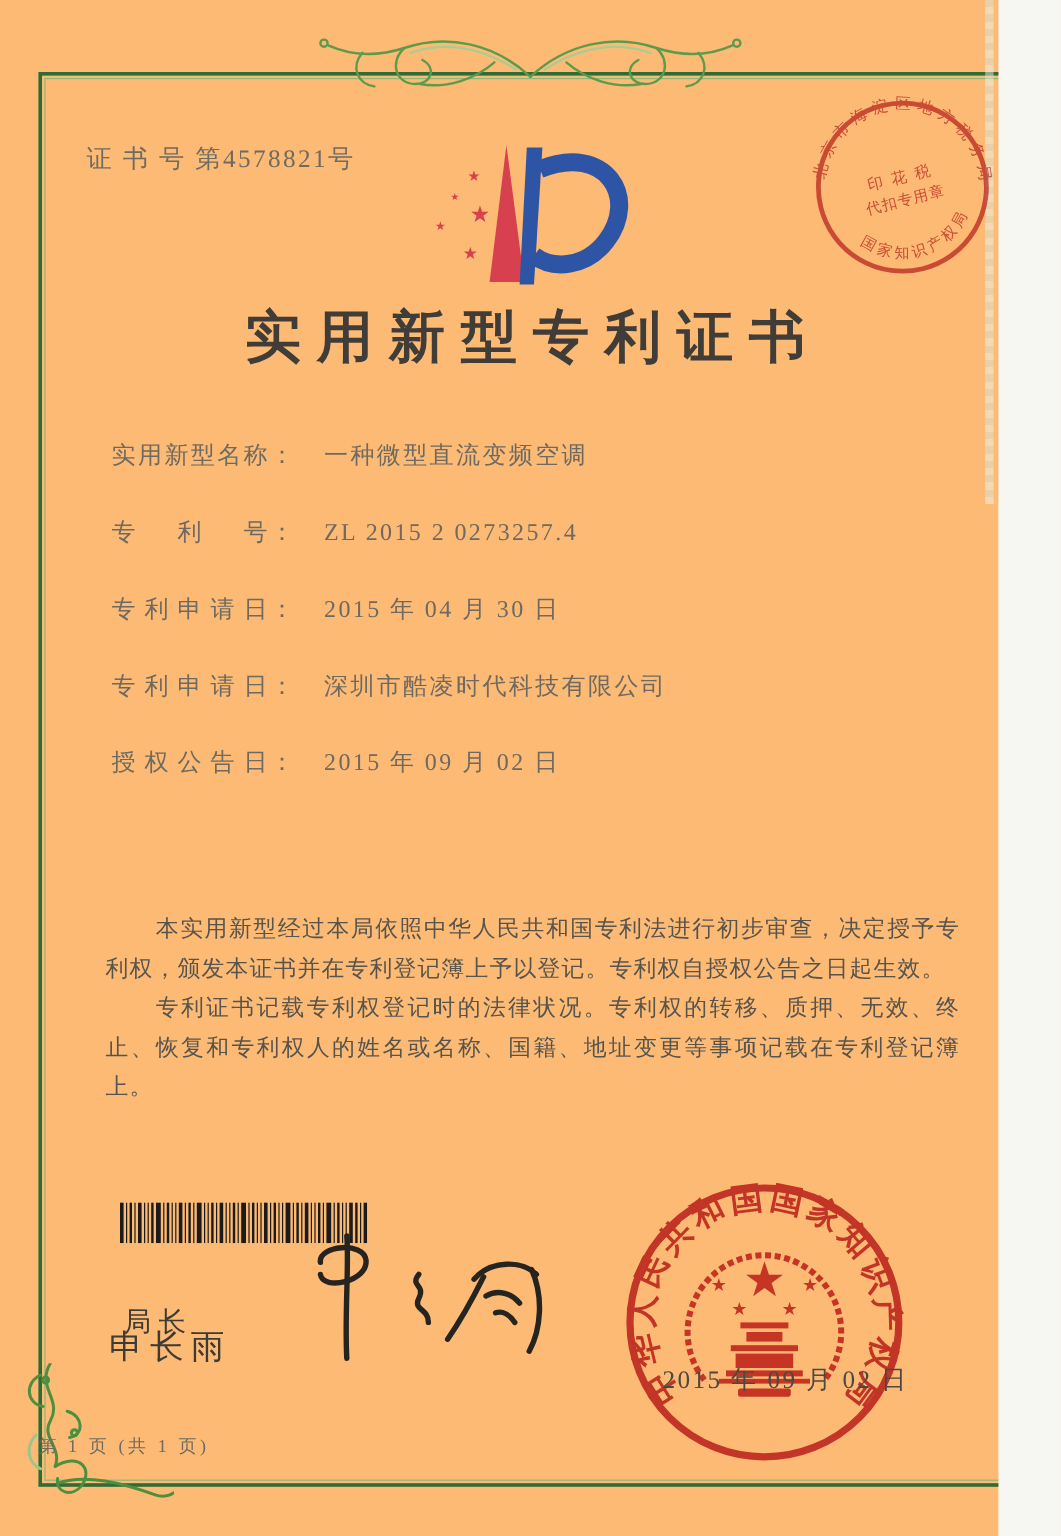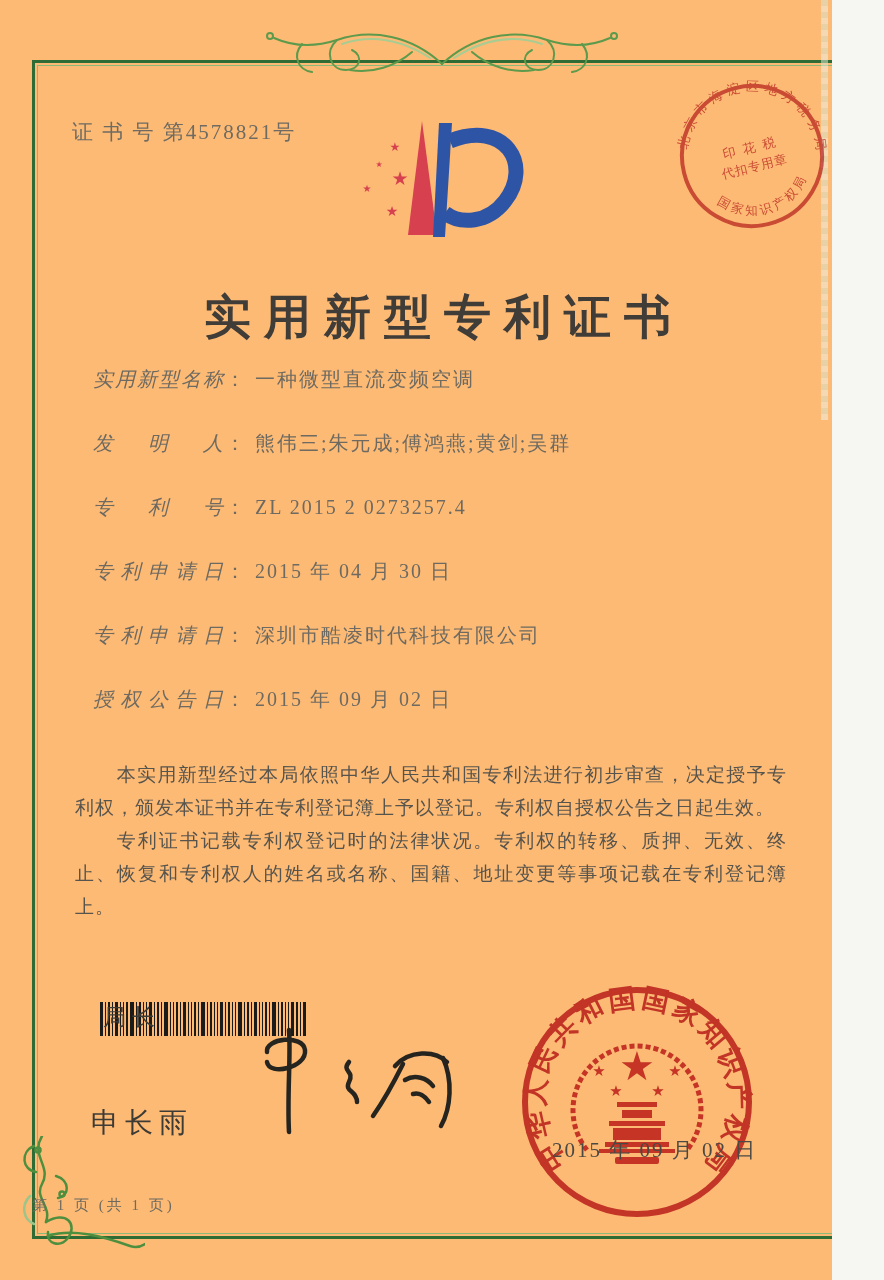--- a/index.html
+++ b/index.html
@@ -28,35 +28,35 @@
   .ornament{position:absolute;}
   .cert-no{
     position:absolute;left:72px;top:118px;
     font-size:21px;letter-spacing:2px;color:#6f6b62;
   }
   .logo{position:absolute;left:353px;top:113px;}
   .tax-seal{position:absolute;left:672px;top:76px;transform:rotate(-14deg);opacity:.9;mix-blend-mode:multiply;}
   .title{
     position:absolute;left:32px;top:250px;width:811px;
     text-align:center;font-size:47px;font-weight:600;color:#403c38;
-    letter-spacing:13px;padding-left:13px;box-sizing:border-box;margin-top:36px;
+    letter-spacing:13px;padding-left:13px;box-sizing:border-box;
   }
   .fields{position:absolute;left:93px;top:366px;width:700px;}
   .field{margin-bottom:37px;font-size:20px;color:#6e6a61;letter-spacing:2px;white-space:nowrap;}
-  .f-label{display:inline-block;width:132px;text-align:justify;text-align-last:justify;font-style:italic;}
+  .f-label{display:inline-block;width:132px;text-align:justify;text-align-last:justify;}
   .f-colon{display:inline-block;}
-  .f-value{margin-left:8px;}
+  .f-value{margin-left:23px;}
   .body-text{
-    position:absolute;left:75px;top:758px;width:712px;
+    position:absolute;left:88px;top:758px;width:712px;
     font-size:19px;line-height:33px;color:#57544d;letter-spacing:1px;
     text-align:justify;
   }
   .body-text p{margin:0;text-indent:2.2em;}
   .barcode{position:absolute;left:100px;top:1002px;}
-  .director-label{position:absolute;left:103px;top:1002px;font-size:23px;letter-spacing:6px;color:#3d3b36;}
+  .director-label{position:absolute;left:103px;top:1086px;font-size:23px;letter-spacing:6px;color:#3d3b36;}
   .director-name{position:absolute;left:91px;top:1104px;font-size:28px;letter-spacing:6px;color:#3d3b36;}
   .signature{position:absolute;left:245px;top:1024px;}
   .main-seal{position:absolute;left:519px;top:984px;mix-blend-mode:multiply;opacity:.92;}
   .seal-date{
     position:absolute;left:552px;top:1136px;font-size:21px;letter-spacing:2px;color:#4b4944;z-index:5;
   }
   .footer{
     position:absolute;left:32px;top:1196px;width:811px;text-align:left;
     font-size:15px;letter-spacing:3px;color:#6e6a60;
   }
@@ -141,23 +141,20 @@
     </text>
     <text x="0" y="-4" text-anchor="middle" font-size="13" letter-spacing="2" fill="#c75562">印 花 税</text>
     <text x="0" y="15" text-anchor="middle" font-size="12.5" letter-spacing="1" fill="#c75562">代扣专用章</text>
   </svg>
 
   <div class="title">实用新型专利证书</div>
 
   <div class="fields">
     <div class="field">
       <span class="f-label">实用新型名称</span><span class="f-colon">：</span><span class="f-value">一种微型直流变频空调</span>
-    </div>
-    <div class="field">
-      <span class="f-label">发明人</span><span class="f-colon">：</span><span class="f-value">熊伟三;朱元成;傅鸿燕;黄剑;吴群</span>
     </div>
     <div class="field">
       <span class="f-label">专利号</span><span class="f-colon">：</span><span class="f-value">ZL 2015 2 0273257.4</span>
     </div>
     <div class="field">
       <span class="f-label">专利申请日</span><span class="f-colon">：</span><span class="f-value">2015 年 04 月 30 日</span>
     </div>
     <div class="field">
       <span class="f-label">专利申请日</span><span class="f-colon">：</span><span class="f-value">深圳市酷凌时代科技有限公司</span>
     </div>

